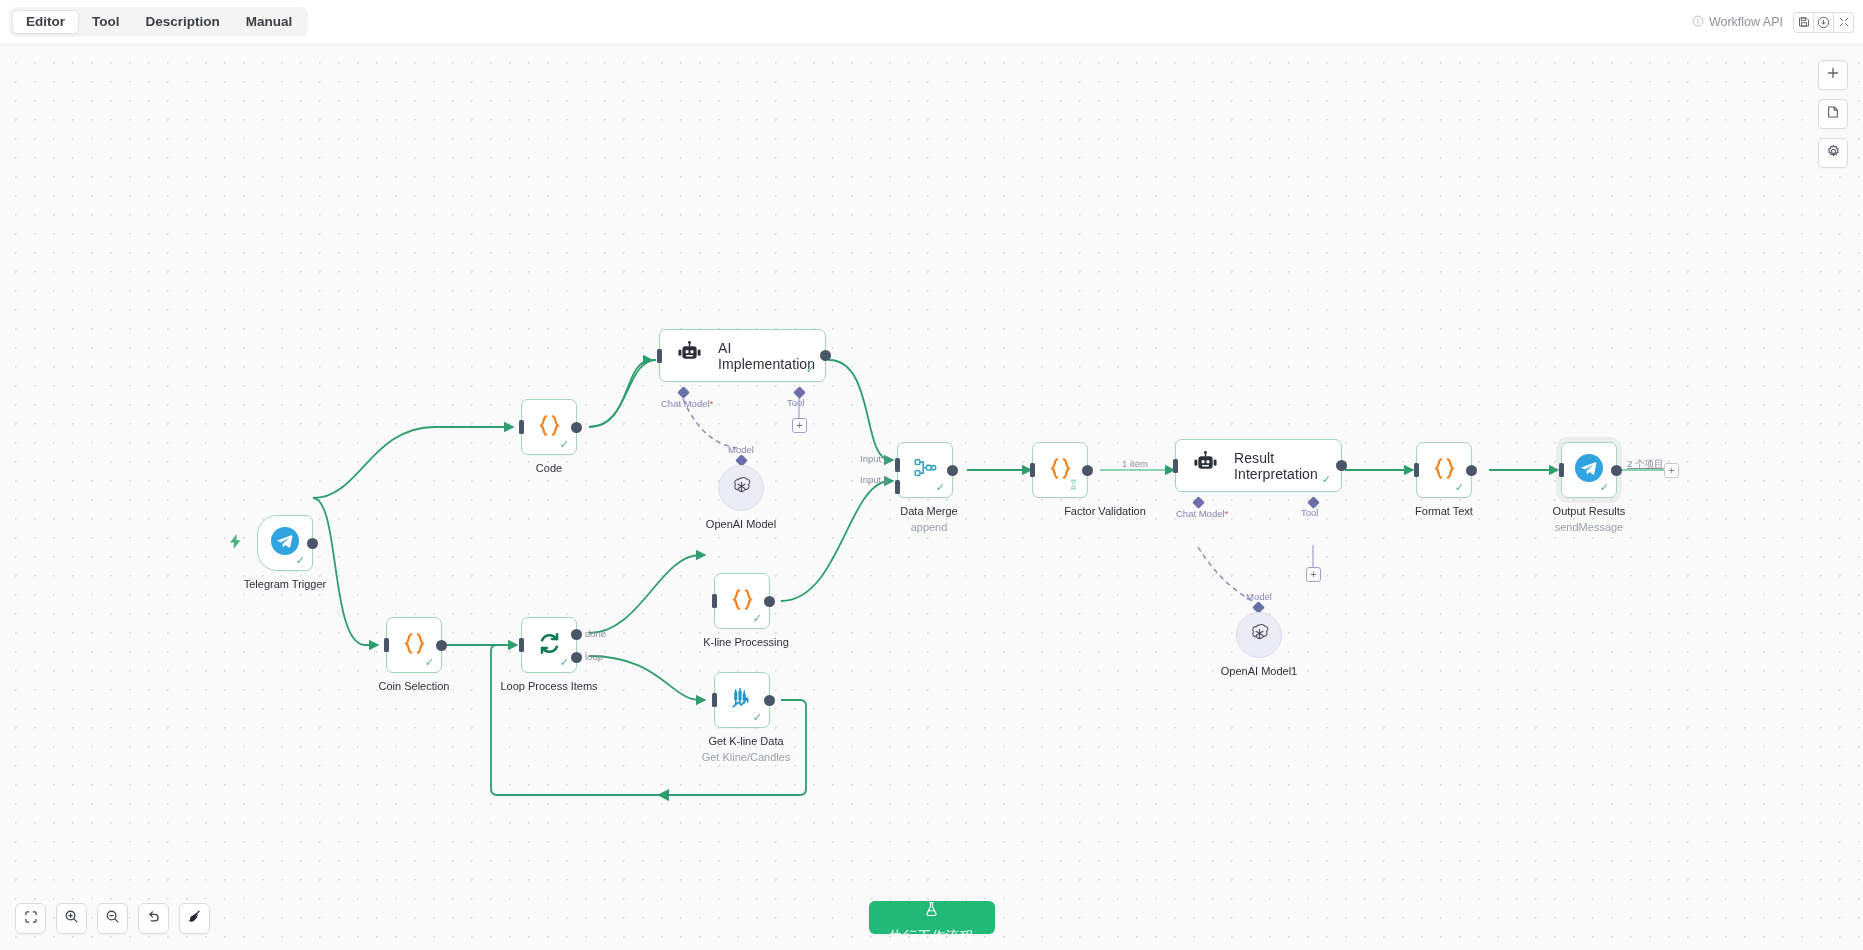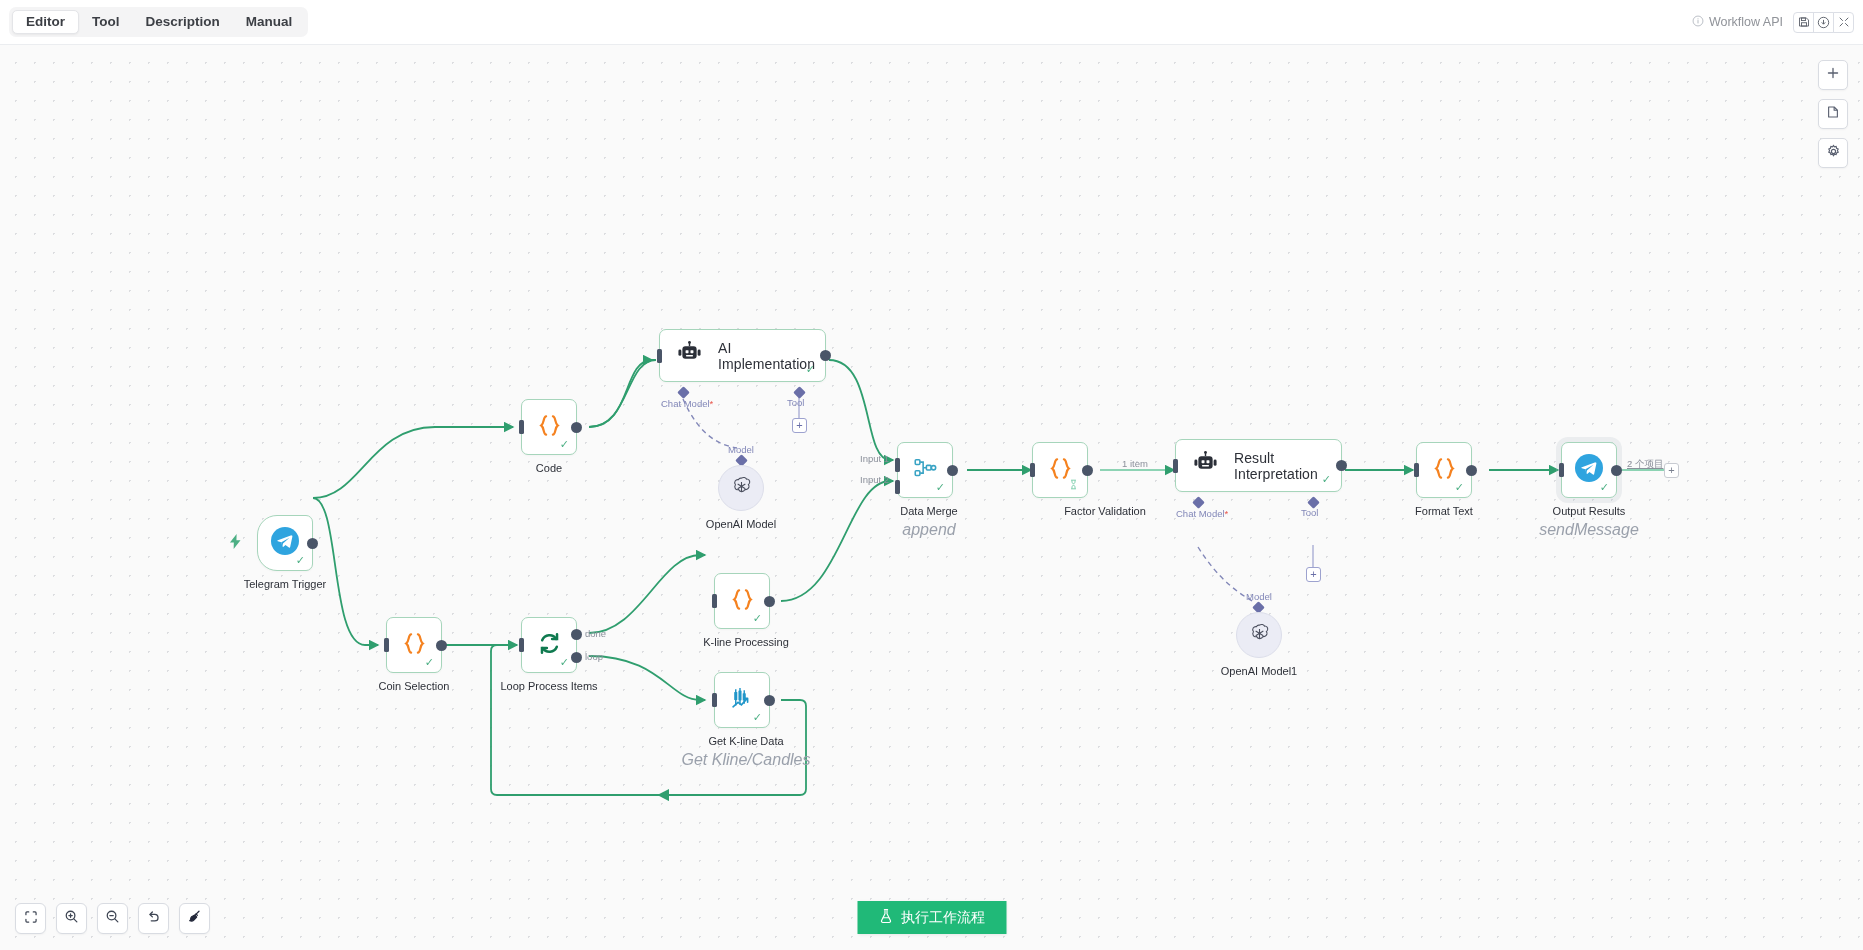--- a/index.html
+++ b/index.html
@@ -89,21 +89,21 @@
     font-size: 14px; color: #2d3038; letter-spacing: .1px;
   }
   .node-label {
     position: absolute; left: 50%; transform: translateX(-50%);
     white-space: nowrap; text-align: center;
     font-size: 11px; color: #2d3038; font-weight: 400;
   }
   .node-sub {
     position: absolute; left: 50%; transform: translateX(-50%);
     white-space: nowrap; text-align: center;
-    font-size: 16px; color: #9aa0ab; font-style: italic;
+    font-size: 11px; color: #9aa0ab;
   }
   .tick {
     position: absolute; right: 7px; bottom: 4px;
     color: #4CAF84; font-size: 11px; line-height: 1;
   }
   .node.wide .tick { right: 10px; bottom: 6px; }
   .pin {
     position: absolute; right: 9px; bottom: 5px;
     color: #7fcfae; font-size: 11px; line-height: 1;
   }
@@ -185,26 +185,27 @@
     display: flex; align-items: center; justify-content: center;
     cursor: pointer; color: #3f4654;
     box-shadow: 0 1px 2px rgba(0,0,0,.04);
   }
 
   
   .exec-btn {
     position: absolute; left: 50%; transform: translateX(-50%);
     bottom: 16px;
     background: #20b978; color: #fff;
-    border: none; border-radius: 0;
+    border: none; border-radius: 6px;
     height: 33px; padding: 0 21px;
     display: flex; align-items: center; gap: 8px;
     font-size: 14px; font-family: "Liberation Sans","DejaVu Sans",sans-serif;
     cursor: pointer; z-index: 30;
     box-shadow: 0 1px 3px rgba(0,0,0,.08);
+    flex-direction: column;
   }
 </style>
 </head>
 <body>
 
 <div class="topbar">
   <div class="tabs">
     <div class="tab active">Editor</div>
     <div class="tab">Tool</div>
     <div class="tab">Description</div>

